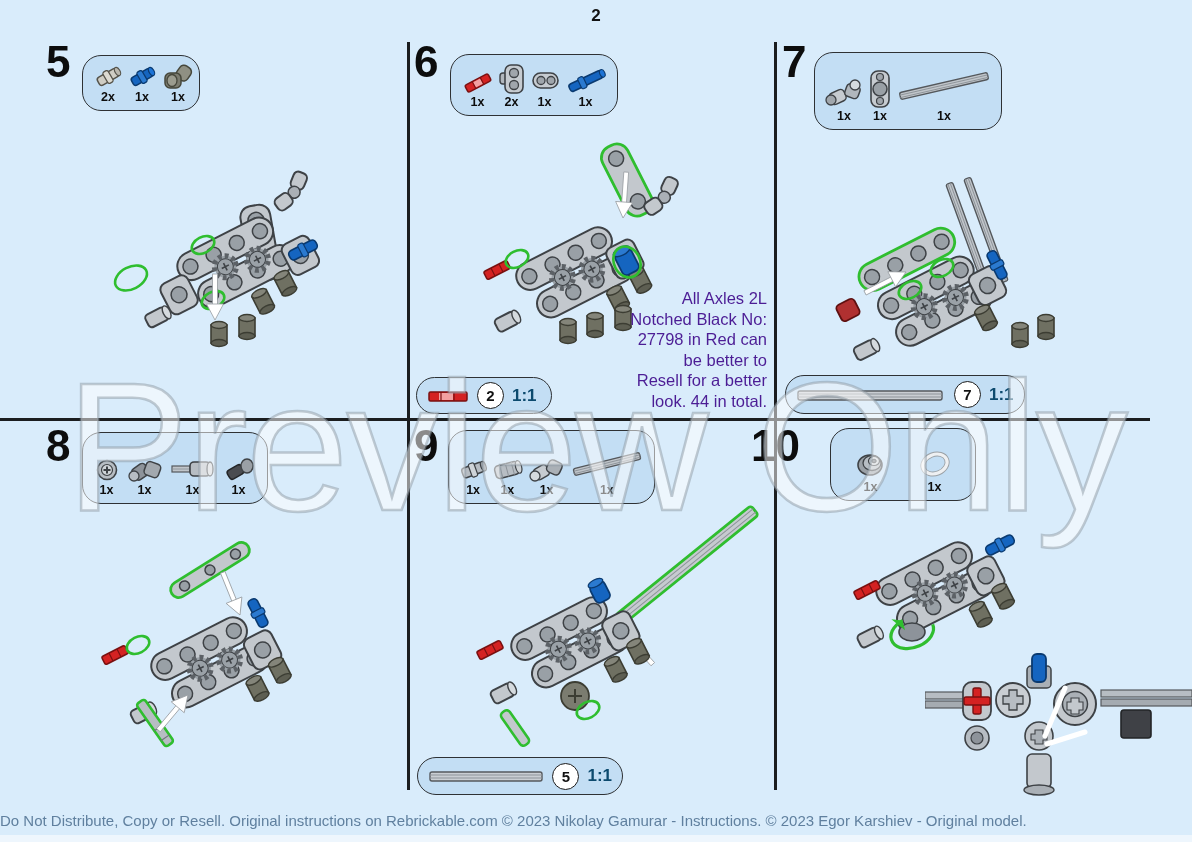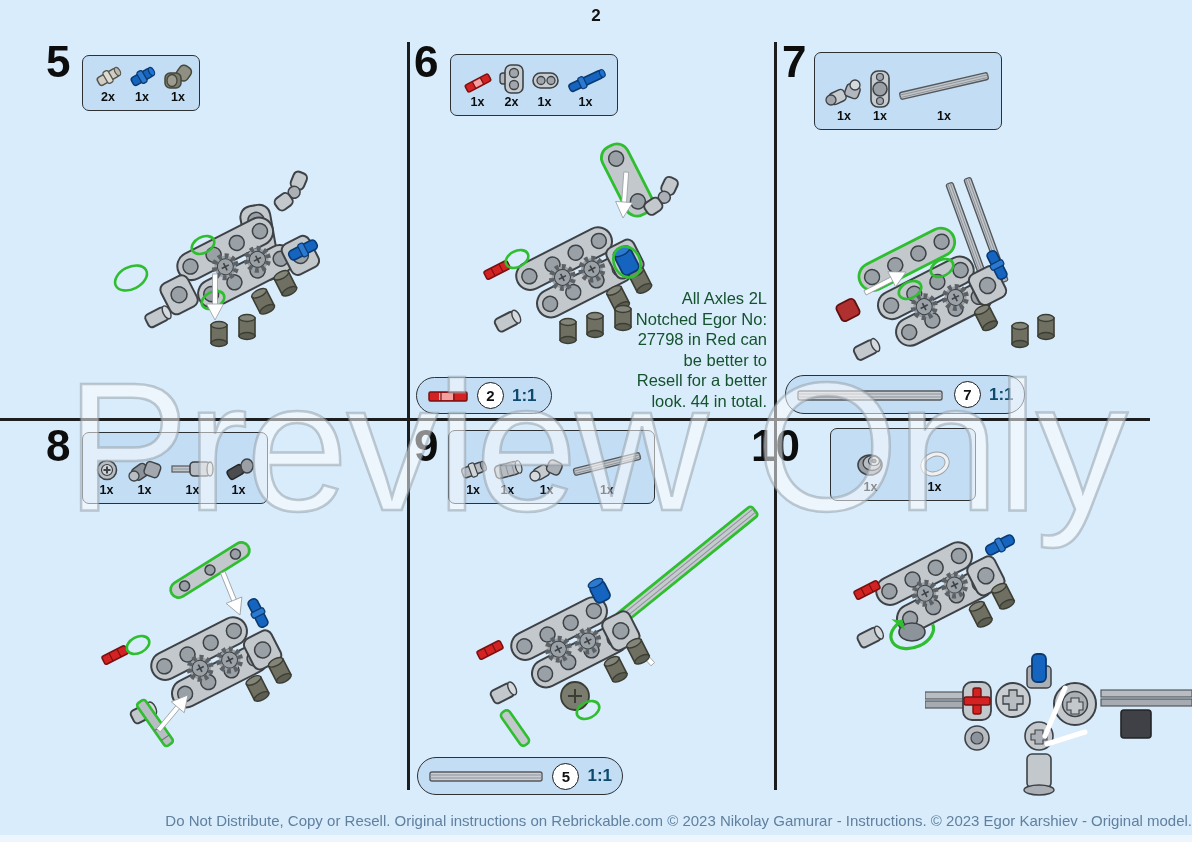--- a/index.html
+++ b/index.html
@@ -3,35 +3,35 @@
 <meta charset="utf-8">
 <style>
   html,body{margin:0;padding:0;}
   body{width:1192px;height:842px;overflow:hidden;font-family:"Liberation Sans",sans-serif;}
   #page{position:relative;width:1192px;height:842px;background:#d9ecfb;overflow:hidden;}
   .pagenum{position:absolute;top:6px;left:0;width:100%;text-align:center;font-size:17px;font-weight:700;color:#111;}
   .divider{position:absolute;background:#1b1d1f;}
   .divider.v{width:2.5px;top:42px;height:748px;}
   .divider.h{height:2.5px;left:0;top:418px;width:1150px;}
   .stepnum{position:absolute;font-size:44px;font-weight:700;color:#0d0d0d;line-height:1;}
-  .partsbox{position:absolute;background:#c3def4;border:1.7px solid #2e3134;border-radius:7px;
+  .partsbox{position:absolute;background:#c3def4;border:1.7px solid #2e3134;border-radius:19px;
             display:flex;align-items:flex-end;justify-content:space-around;padding:6px 8px 5px;box-sizing:border-box;}
   .part{display:flex;flex-direction:column;align-items:center;justify-content:flex-end;gap:1px;}
   .pcount{font-size:12.5px;font-weight:700;color:#0d0d0d;line-height:1.1;}
   .callout{position:absolute;background:#c3def4;border:1.9px solid #2e3134;border-radius:19px;
            display:flex;align-items:center;gap:8px;padding:0 10px;box-sizing:border-box;}
   .badge{width:25px;height:25px;border:1.8px solid #1c1c1c;border-radius:50%;background:#fff;
          display:flex;align-items:center;justify-content:center;font-size:15px;font-weight:700;color:#111;flex:0 0 auto;}
   .scale{font-size:17px;font-weight:700;color:#0c4a6e;}
-  .note{position:absolute;left:612px;top:288px;width:155px;text-align:right;font-size:16.5px;line-height:20.5px;color:#14532d;}
+  .note{position:absolute;left:612px;top:288px;width:155px;text-align:right;font-size:16.5px;line-height:20.5px;color:#4c1d95;}
   .asm{position:absolute;}
   .watermark{position:absolute;left:0;top:292px;width:100%;text-align:center;white-space:nowrap;z-index:60;
              font-size:184px;font-weight:400;letter-spacing:-2px;color:rgba(255,255,255,0.52);
              -webkit-text-stroke:2.5px rgba(142,153,164,0.5);pointer-events:none;margin-top:48px;}
-  .footer{position:absolute;left:0;top:812px;width:100%;text-align:right;font-size:15px;color:#60809f;}
+  .footer{position:absolute;left:0;top:812px;width:100%;text-align:left;font-size:15px;color:#60809f;}
   .bottomstrip{position:absolute;left:0;bottom:0;width:100%;height:7px;background:rgba(255,255,255,0.55);}
   svg .pl{fill:#c3c8cd;stroke:#3e4246;stroke-width:2;}
   svg .ph{fill:#99a0a6;stroke:#3e4246;stroke-width:1.5;}
 </style>
 </head>
 <body>
 
 <div id="page">
 
   <svg width="0" height="0" style="position:absolute" aria-hidden="true">
@@ -229,21 +229,21 @@
         <rect x="-9" y="-12" width="18" height="24" rx="5" fill="#1565c0" stroke="#0a3a70" stroke-width="1.8"></rect>
         <ellipse cy="-12" rx="9" ry="4" fill="#2b7ad0" stroke="#0a3a70" stroke-width="1.4"></ellipse>
         <ellipse rx="13" ry="16" fill="none" stroke="#2fbe2f" stroke-width="2.6"></ellipse>
       </g>
     <use href="#d-bush" transform="translate(140,205)"></use>
     <use href="#d-bush" transform="translate(168,198)"></use>
     <use href="#d-bush" transform="translate(113,211)"></use>
   </svg>
   <div class="note">
     <div>All Axles 2L</div>
-    <div>Notched Egor No:</div>
+    <div>Notched Black No:</div>
     <div>27798 in Red can</div>
     <div>be better to</div>
     <div>Resell for a better</div>
     <div>look. 44 in total.</div>
   </div>
   <div class="callout" style="left:416px;top:377px;width:136px;height:37px">
     <svg width="42" height="16">
         <rect x="2" y="4" width="38" height="9" rx="1.5" fill="#d42222" stroke="#7a1111" stroke-width="1.5"></rect>
         <rect x="12" y="5" width="14" height="7" fill="#f2a0a0"></rect>
         <path d="M14,4v9M27,4v9" stroke="#7a1111" stroke-width="1.2"></path>

